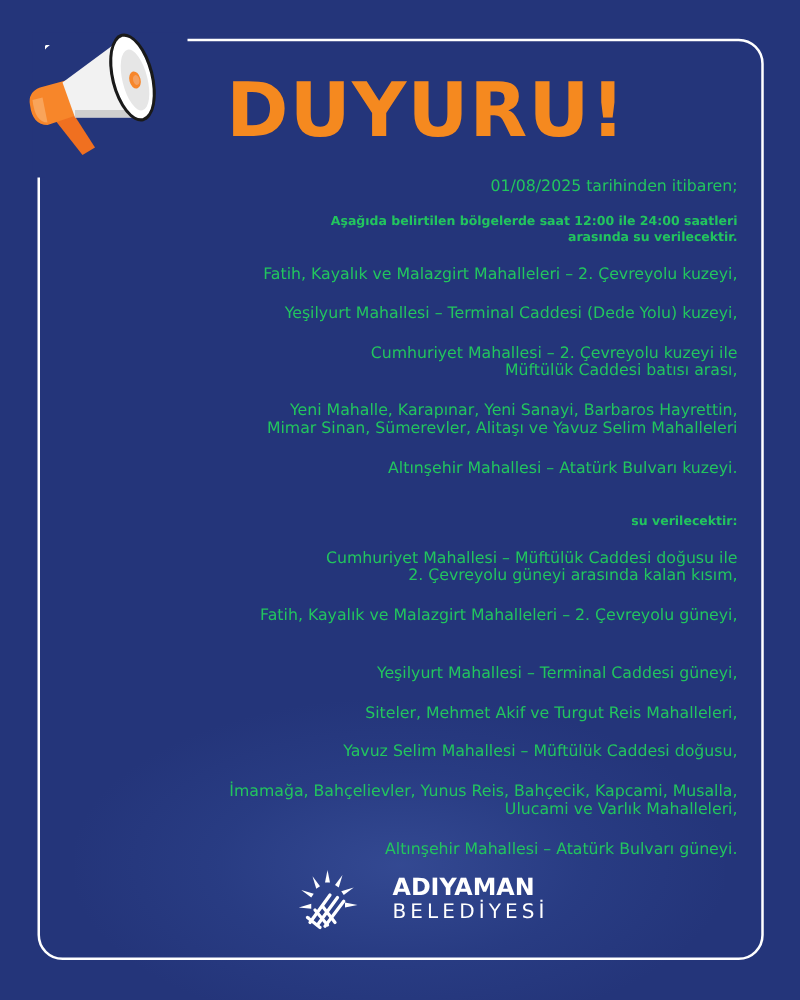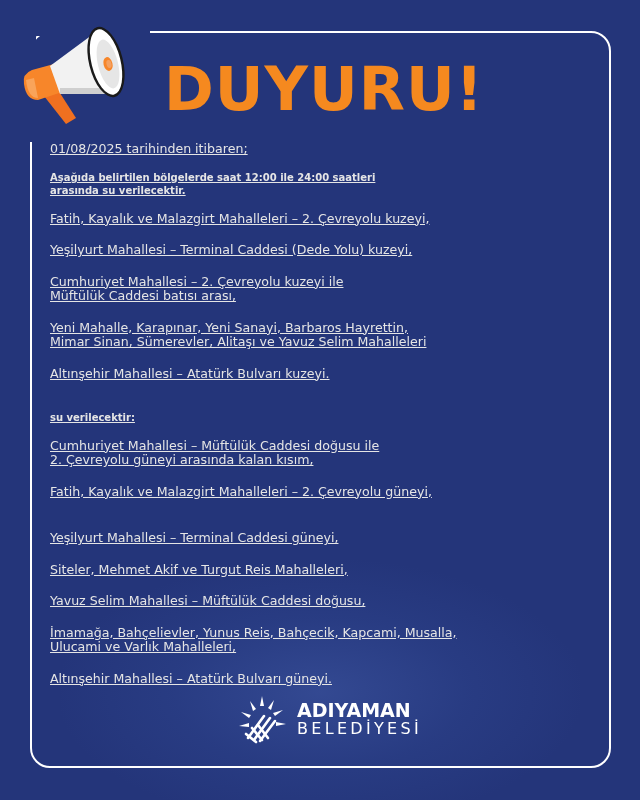--- a/index.html
+++ b/index.html
@@ -22,38 +22,38 @@
   }
   
   .frame-gap-top {
     position: absolute; left: 26px; top: 26px; width: 124px; height: 10px; background: #24357a;
   }
   .frame-gap-left {
     position: absolute; left: 26px; top: 26px; width: 10px; height: 116px; background: #24357a;
   }
   .megaphone { position: absolute; left: 14px; top: 18px; width: 116px; height: 112px; }
   .title {
-    position: absolute; left: 164px; top: 56px;
+    position: absolute; left: 181px; top: 56px;
     font-family: "DejaVu Sans", sans-serif;
     font-weight: bold; font-size: 60px; letter-spacing: 1px;
     color: #f5891f; line-height: 66px; margin: 0;
   }
   .content {
     position: absolute; left: 50px; top: 138px; width: 540px;
-    text-align: left; color: #e5e5e5; text-decoration: underline;
+    text-align: right; color: #22c55e;
   }
   .p { margin: 0; font-size: 12.6px; line-height: 14.5px; }
   .b { font-weight: bold; font-size: 10px; line-height: 13.5px; margin: 0; }
   .line { display: block; }
   .logo {
     position: absolute; left: 238px; top: 694px; width: 170px; height: 50px;
     display: flex; align-items: center;
   }
   .logo svg { width: 56px; height: 50px; flex: none; }
-  .logo-text { margin-left: 3px; color: #fff; }
+  .logo-text { margin-left: 20px; color: #fff; }
   .logo-name { font-weight: bold; font-size: 19px; line-height: 20px; letter-spacing: 0px; display: block; }
   .logo-sub { font-size: 16px; line-height: 18px; letter-spacing: 3.3px; display: block; font-weight: normal; }
 </style>
 </head>
 <body>
 
 <div class="bg-glow"></div>
 
 <div class="frame"></div>
 <div class="frame-gap-top"></div>

